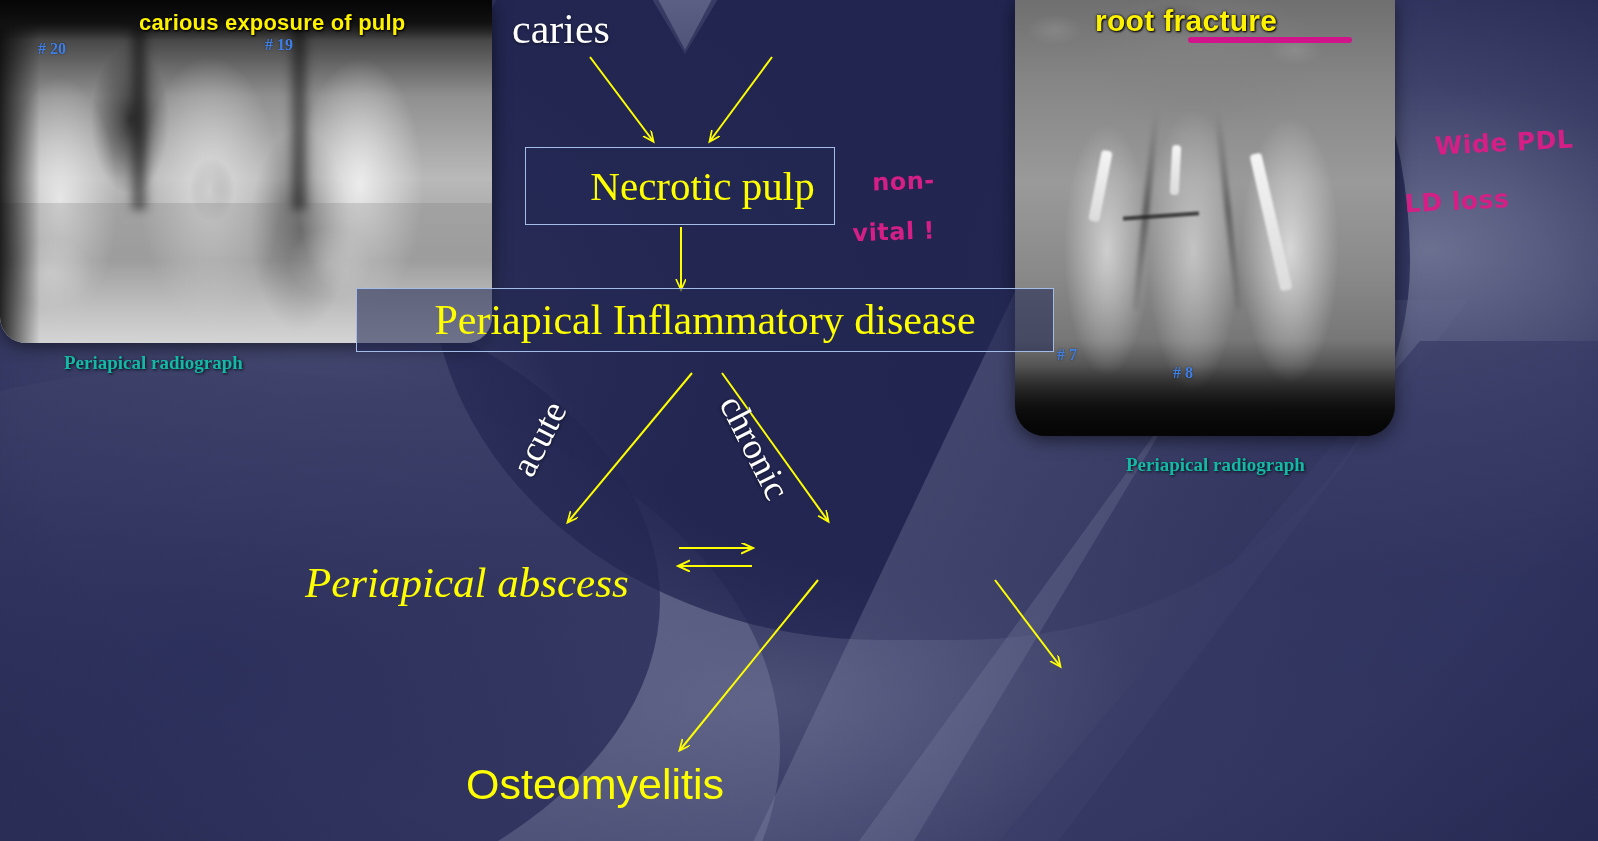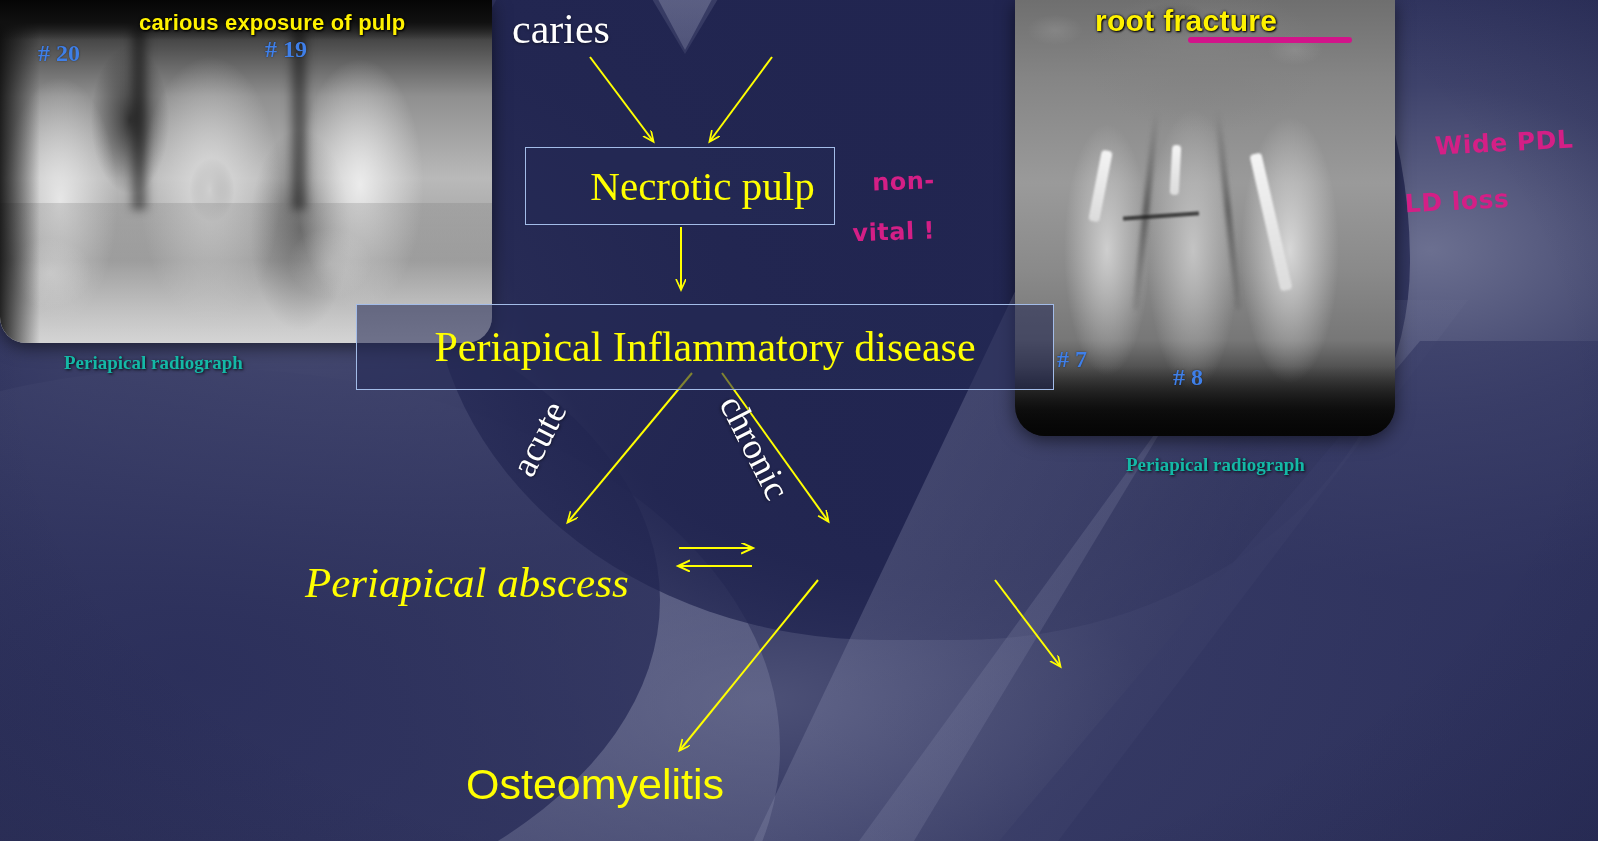--- a/index.html
+++ b/index.html
@@ -185,21 +185,21 @@
   #root-fracture-underline {
     position:absolute; left:1188px; top:37px; width:164px; height:6px;
     background:#d2148a; border-radius:3px;
   }
 
   .tooth-num {
     position:absolute;
     font-family:"Liberation Serif", serif;
     font-weight:bold;
     color:#3f7fe8;
-    font-size:24px;
+    font-size:16px;
     text-shadow:0 0 2px rgba(0,0,0,0.5);
     white-space:nowrap;
   }
   #tooth-20 { left:38px;  top:40px; }
   #tooth-19 { left:265px; top:36px; }
   #tooth-7  { left:1057px; top:346px; }
   #tooth-8  { left:1173px; top:364px; }
 
   .radiograph-caption {
     position:absolute;
@@ -235,21 +235,21 @@
   #annotation-widepdl .hw-l2 { display:block; margin-left:4px; margin-top:6px; }
 
   
   .flow-box {
     position:absolute;
     border:1.6px solid #a3bce8;
     background:rgba(37,41,84,0.58);
     display:flex; align-items:center; justify-content:center;
   }
   #box-necrotic-pulp { left:525px; top:147px; width:310px; height:78px;padding-left:45px; }
-  #box-periapical-inflammatory { left:356px; top:304px; width:698px; height:86px; }
+  #box-periapical-inflammatory { left:356px; top:288px; width:698px; height:64px; }
 
   .flow-box .box-text {
     color:#ffff00;
     font-family:"Liberation Serif", serif;
     font-size:41px;
     line-height:1;
     white-space:nowrap;
   }
   #box-periapical-inflammatory .box-text { font-size:42px; }
 

